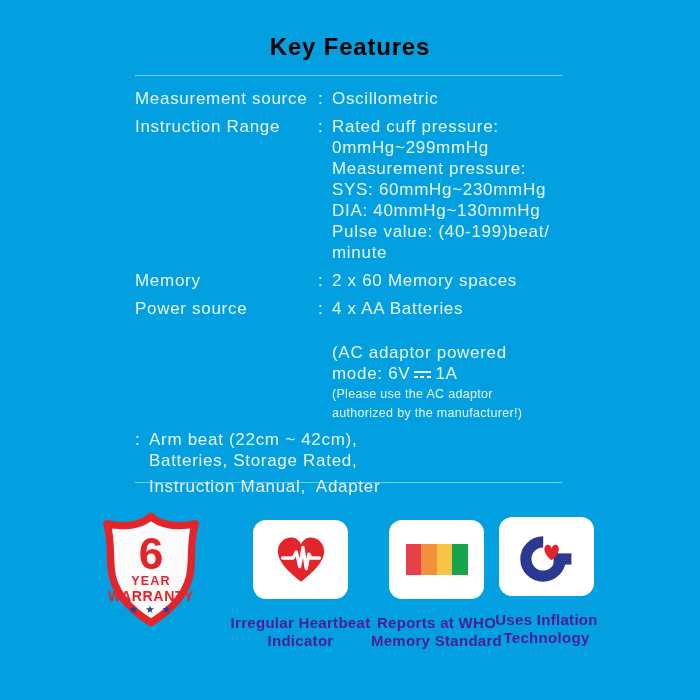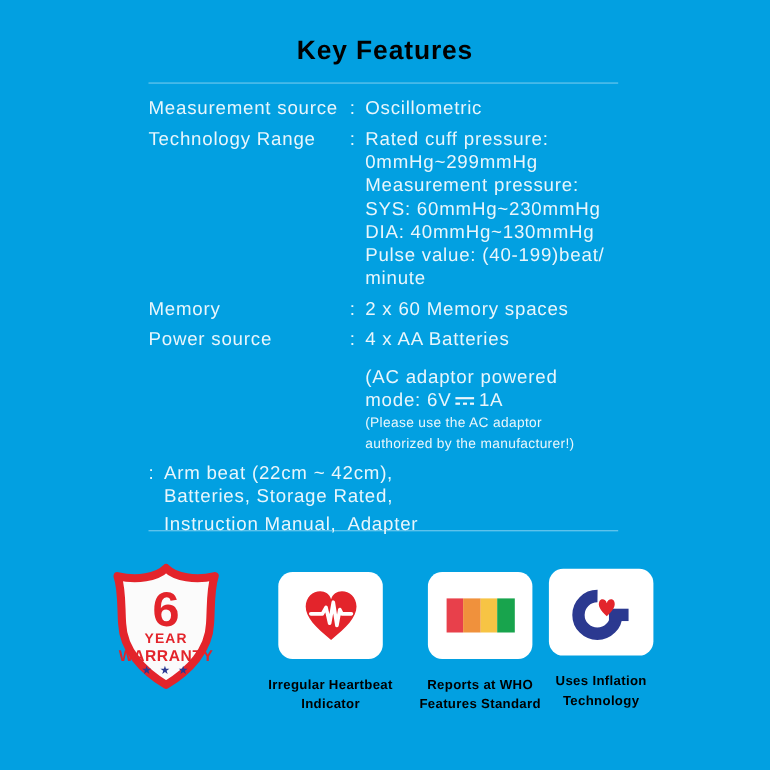--- a/index.html
+++ b/index.html
@@ -27,21 +27,21 @@
   
   .specs {
     position:absolute; top:88px; left:135px; width:445px;
     color:#E9F6FC; font-size:17px; line-height:21px; letter-spacing:0.7px;
   }
   .row { display:flex; margin-bottom:7px; }
   .lbl { width:183px; flex:none; }
   .sep { width:14px; flex:none; }
   .val { flex:1; }
   .val > div { white-space:pre-wrap; }
-  .adaptor-gap { margin-top:13px; }
+  .adaptor-gap { margin-top:23px; }
   .small {
     font-size:12.5px; line-height:17px; letter-spacing:0.3px;
     margin-top:2px; color:#E9F6FC;
   }
   .row-accessories .val div:nth-child(3) { margin-top:5px; }
 
   
   .dc {
     display:inline-block; width:17px; height:10px;
     margin:0 4px; position:relative; vertical-align:-1px;
@@ -60,22 +60,22 @@
   #badge-warranty   { left:83px;  top:508px; width:135px; }
   #badge-heartbeat  { left:223px; top:520px; width:155px; }
   #badge-who        { left:359px; top:520px; width:155px; }
   #badge-inflation  { left:469px; top:517px; width:155px; }
 
   .card {
     width:95px; height:79px; background:#FFFFFF; border-radius:13px;
     margin:0 auto; display:flex; align-items:center; justify-content:center;
   }
   .badge-label {
-    margin-top:15px; color:#000000;
-    font-size:12px; font-weight:bold; line-height:17.5px; letter-spacing:0.3px;
+    margin-top:15px; color:#4c1d95;
+    font-size:15px; font-weight:bold; line-height:17.5px; letter-spacing:0.3px;
   }
   svg text { font-family:"Liberation Sans", sans-serif; }
 
   .who-bar { display:flex; width:62px; height:31px; }
   .who-bar div { flex:1; }
   .who-red    { background:#E8404B; }
   .who-orange { background:#F0913C; }
   .who-yellow { background:#F7C444; }
   .who-green  { background:#18A44D; }
 </style>
@@ -91,21 +91,21 @@
 
     <div class="row">
       <div class="lbl">Measurement source</div>
       <div class="sep">:</div>
       <div class="val">
         <div>Oscillometric</div>
       </div>
     </div>
 
     <div class="row">
-      <div class="lbl">Technology Range</div>
+      <div class="lbl">Instruction Range</div>
       <div class="sep">:</div>
       <div class="val">
         <div>Rated cuff pressure:</div>
         <div>0mmHg~299mmHg</div>
         <div>Measurement pressure:</div>
         <div>SYS: 60mmHg~230mmHg</div>
         <div>DIA: 40mmHg~130mmHg</div>
         <div>Pulse value: (40-199)beat/</div>
         <div>minute</div>
       </div>
@@ -171,21 +171,21 @@
     <div class="card">
       <div class="who-bar">
         <div class="who-red"></div>
         <div class="who-orange"></div>
         <div class="who-yellow"></div>
         <div class="who-green"></div>
       </div>
     </div>
     <div class="badge-label">
       <div>Reports at WHO</div>
-      <div>Features Standard</div>
+      <div>Memory Standard</div>
     </div>
   </div>
 
   <div class="badge" id="badge-inflation">
     <div class="card">
       <svg width="66" height="60" viewBox="0 0 100 90">
         <circle cx="44" cy="48" r="26" fill="none" stroke="#2B3990" stroke-width="17" stroke-dasharray="122 41.4"></circle>
         <rect x="60" y="39.5" width="27" height="17" fill="#2B3990"></rect>
         <path d="M57 50 C 48 42 44 35 47 29 C 49 25 56 26 57 32 C 58 26 65 25 67 29 C 70 35 66 42 57 50 Z" fill="#E3242B"></path>
       </svg>

